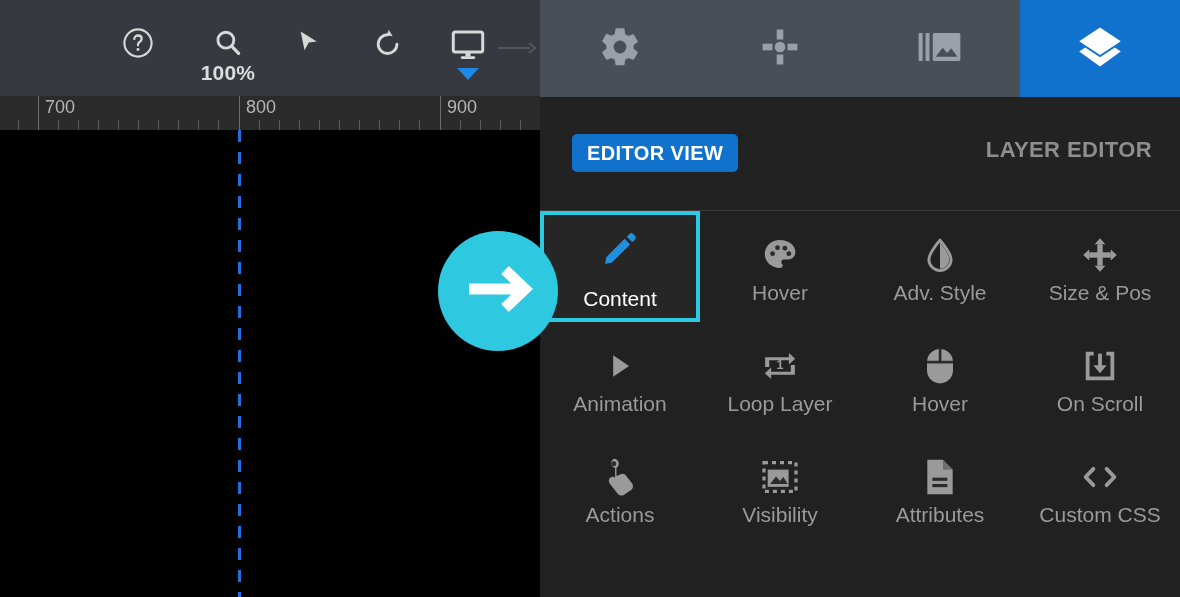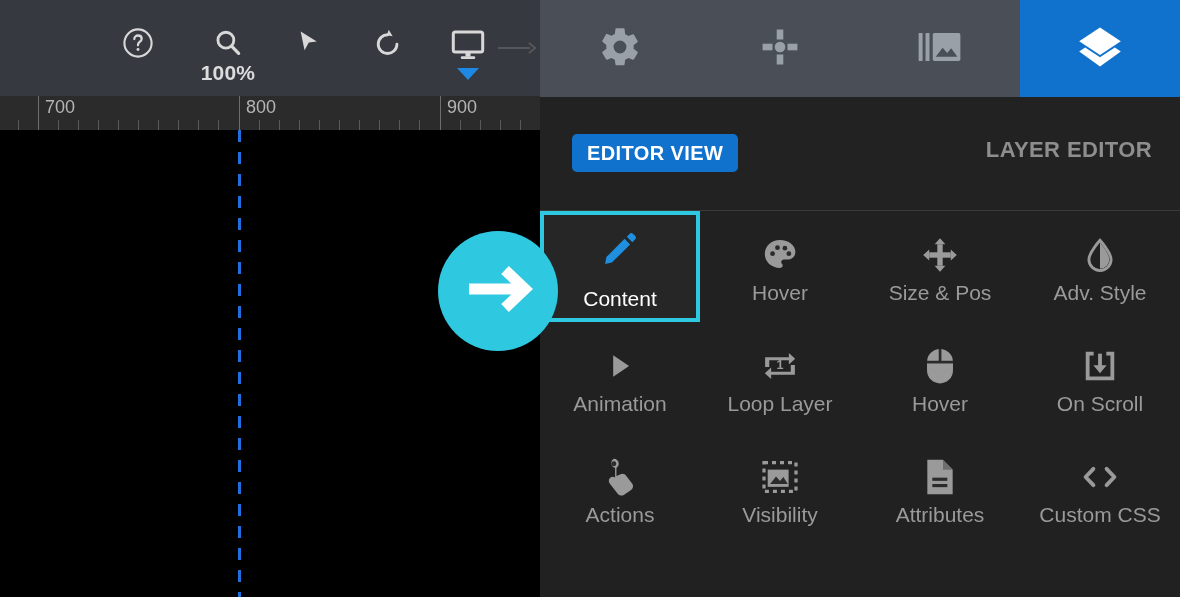--- a/index.html
+++ b/index.html
@@ -261,44 +261,44 @@
             <circle cx="10.4" cy="7.4" r="1.5" fill="#2b2b2b"></circle>
             <circle cx="15.1" cy="7.7" r="1.5" fill="#2b2b2b"></circle>
             <circle cx="17.6" cy="11.2" r="1.5" fill="#2b2b2b"></circle>
           </svg>
         </span>
         <span class="lbl">Hover</span>
       </div>
 
       <div class="cell">
         <span class="gi">
+          <svg width="36" height="38" viewBox="0 0 24 24">
+            <path d="M12 2.2 C12 2.2 4.6 10.4 4.6 15 A7.4 7.4 0 0 0 19.4 15 C19.4 10.4 12 2.2 12 2.2 Z" fill="none" stroke="#9a9a9a" stroke-width="1.9"></path>
+            <path d="M12 3.6 C12 3.6 18.2 10.8 18.2 15 A6.2 6.2 0 0 1 12 21.2 Z" fill="#9a9a9a"></path>
+          </svg>
+        </span>
+        <span class="lbl">Adv. Style</span>
+      </div>
+
+      <div class="cell">
+        <span class="gi">
           <svg width="38" height="38" viewBox="0 0 24 24" fill="#9a9a9a">
             <path d="M12 1.4 L15.4 5.2 L8.6 5.2 Z"></path>
             <path d="M12 22.6 L8.6 18.8 L15.4 18.8 Z"></path>
             <path d="M1.4 12 L5.2 8.6 L5.2 15.4 Z"></path>
             <path d="M22.6 12 L18.8 15.4 L18.8 8.6 Z"></path>
             <rect x="10.3" y="5.2" width="3.4" height="13.6"></rect>
             <rect x="5.2" y="10.3" width="13.6" height="3.4"></rect>
           </svg>
         </span>
         <span class="lbl">Size &amp; Pos</span>
       </div>
 
       <div class="cell">
         <span class="gi">
-          <svg width="36" height="38" viewBox="0 0 24 24">
-            <path d="M12 2.2 C12 2.2 4.6 10.4 4.6 15 A7.4 7.4 0 0 0 19.4 15 C19.4 10.4 12 2.2 12 2.2 Z" fill="none" stroke="#9a9a9a" stroke-width="1.9"></path>
-            <path d="M12 3.6 C12 3.6 18.2 10.8 18.2 15 A6.2 6.2 0 0 1 12 21.2 Z" fill="#9a9a9a"></path>
-          </svg>
-        </span>
-        <span class="lbl">Adv. Style</span>
-      </div>
-
-      <div class="cell">
-        <span class="gi">
           <svg width="34" height="34" viewBox="0 0 24 24" fill="#9a9a9a">
             <path d="M7.2 4.4 L18.4 12 L7.2 19.6 Z"></path>
           </svg>
         </span>
         <span class="lbl">Animation</span>
       </div>
 
       <div class="cell">
         <span class="gi">
           <svg width="38" height="38" viewBox="0 0 24 24">

